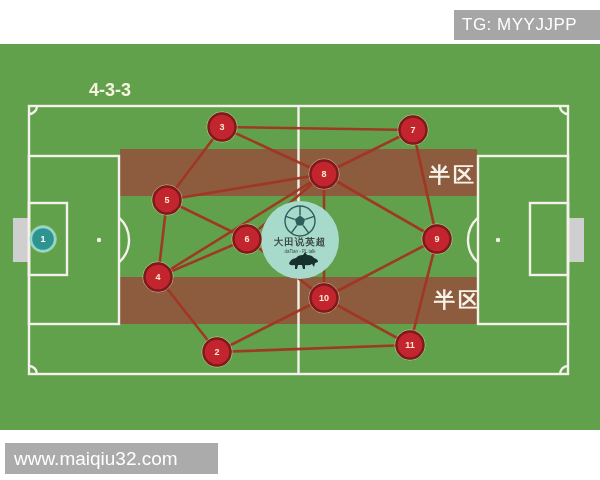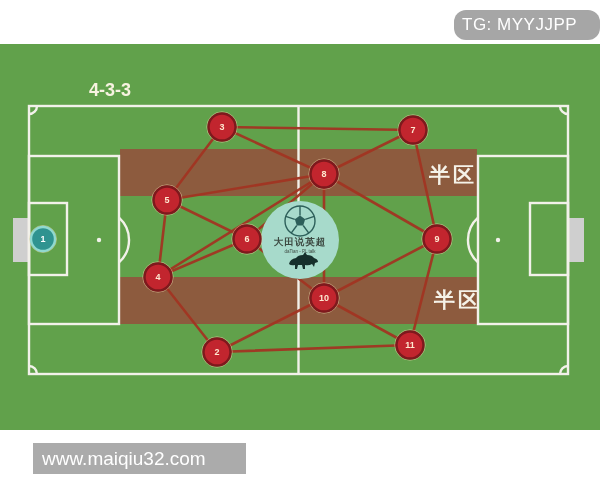--- a/index.html
+++ b/index.html
@@ -1,23 +1,23 @@
 <!DOCTYPE html>
 <html><head>
 <meta charset="utf-8">
 <style>
   html,body{margin:0;padding:0;background:#ffffff;}
   #stage{position:relative;width:600px;height:480px;background:#ffffff;overflow:hidden;
          font-family:"Liberation Sans","DejaVu Sans",sans-serif;}
   #pitch-svg{position:absolute;left:0;top:0;}
   .banner{position:absolute;display:flex;align-items:center;color:#ffffff;}
   #banner-top{left:454px;top:10px;width:146px;height:30px;background:#a6a6a6;
-              font-size:17px;padding-left:8px;box-sizing:border-box;letter-spacing:.5px;border-radius:12px;}
+              font-size:17px;padding-left:8px;box-sizing:border-box;letter-spacing:.5px;}
   #banner-bottom{left:5px;top:443px;width:213px;height:31px;background:#ababab;
-              font-size:19px;padding-left:9px;box-sizing:border-box;margin-left:28px;}
+              font-size:19px;padding-left:9px;box-sizing:border-box;}
   text{font-family:"Liberation Sans","DejaVu Sans",sans-serif;}
 </style>
 </head>
 <body>
 
 <div id="stage">
 
   <svg id="pitch-svg" width="600" height="480" viewBox="0 0 600 480">
 
     <rect x="0" y="44" width="600" height="386" fill="#61a14b"></rect>

